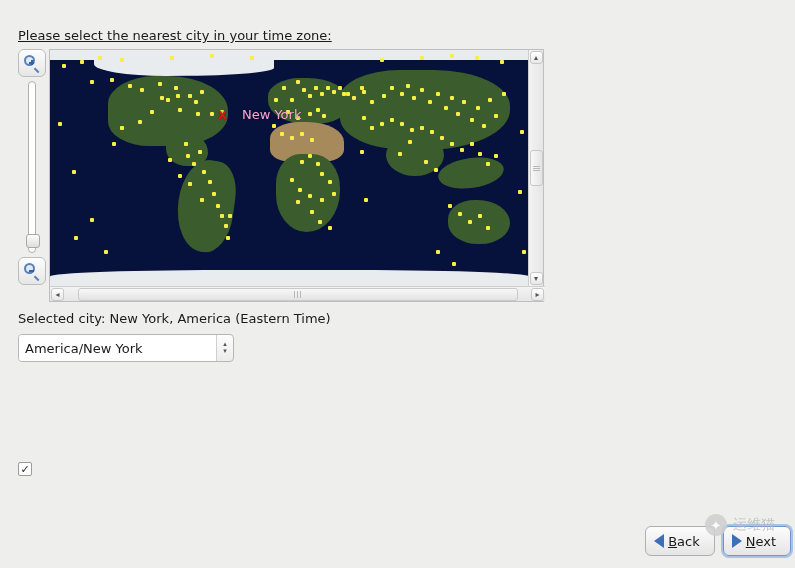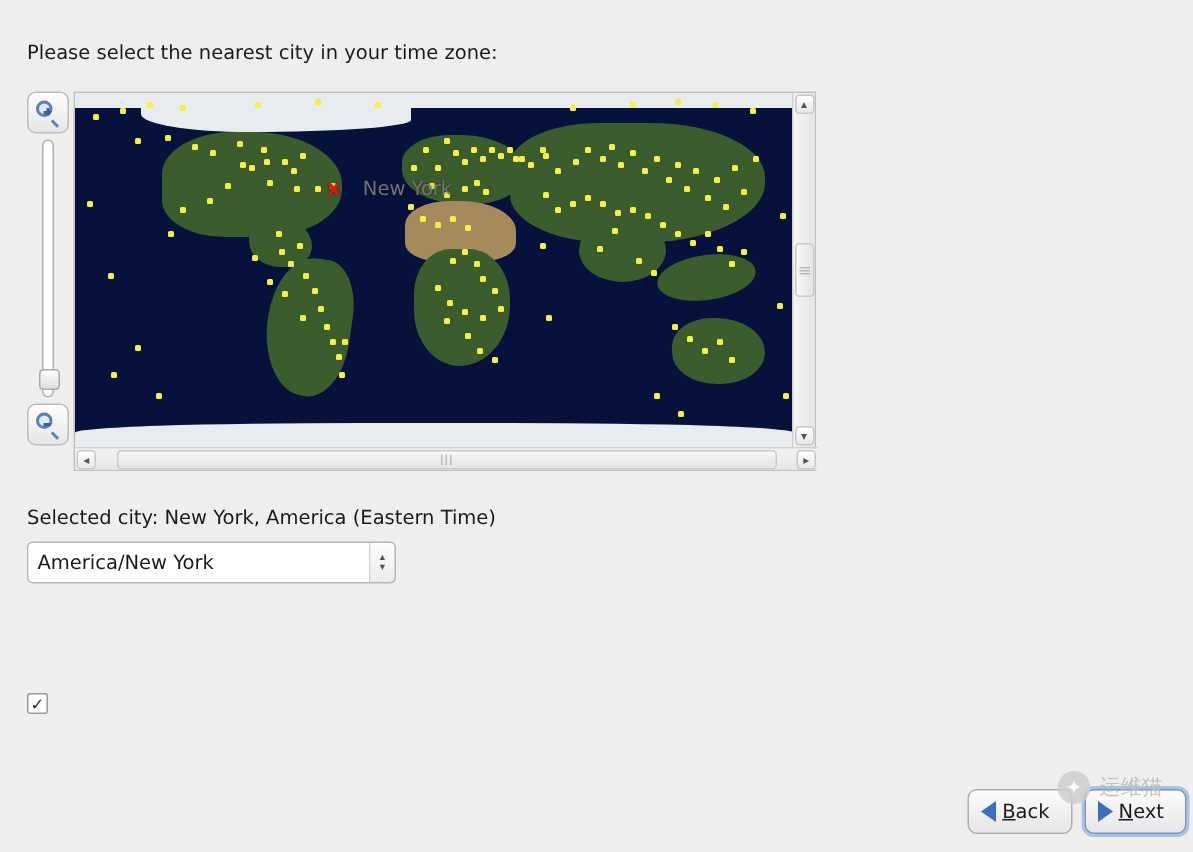--- a/index.html
+++ b/index.html
@@ -11,21 +11,22 @@
     font-family: "DejaVu Sans", "Liberation Sans", Arial, sans-serif;
     font-size: 13px;
     color: #1a1a1a;
     position: relative;
     overflow: hidden;
   }
   .content {
     padding: 28px 18px 10px 18px;
   }
   .prompt {
-    margin-bottom: 18px;
+    margin-bottom: 6px;
+    text-decoration: underline;
   }
 
   .map-zone {
     display: flex;
     align-items: flex-start;
     gap: 3px;
   }
 
   
   .zoom-col {
@@ -174,26 +175,26 @@
   .dot{
     position:absolute;width:4px;height:4px;background:#f8ef45;
     border-radius:1px;z-index:3;
   }
 
   .marker{
     position:absolute;z-index:4;color:#e11313;font-weight:bold;font-size:14px;
     text-shadow:0 0 2px rgba(0,0,0,0.4);
   }
   .marker .x{font-size:14px;line-height:12px;}
-  .marker .lbl{font-size:13px;font-weight:normal;color:#737373;margin-left:10px;}
-
-  .selected-line{margin-top:24px;}
+  .marker .lbl{font-size:13px;font-weight:normal;color:#f9a8d4;margin-left:10px;}
+
+  .selected-line{margin-top:9px;}
   .tz-select{
     margin-top:8px;
-    width:246px;height:28px;
+    width:216px;height:28px;
     display:flex;align-items:flex-end;
     border:1px solid #b6b6b6;border-radius:4px;
     background:linear-gradient(#fdfdfd,#ececec);
   }
   .tz-select .field{
     flex:1;padding:0 6px;background:#fff;height:100%;
     display:flex;align-items:center;border-radius:3px 0 0 3px;
     border-right:1px solid #cfcfcf;
   }
   .tz-select .spin{

